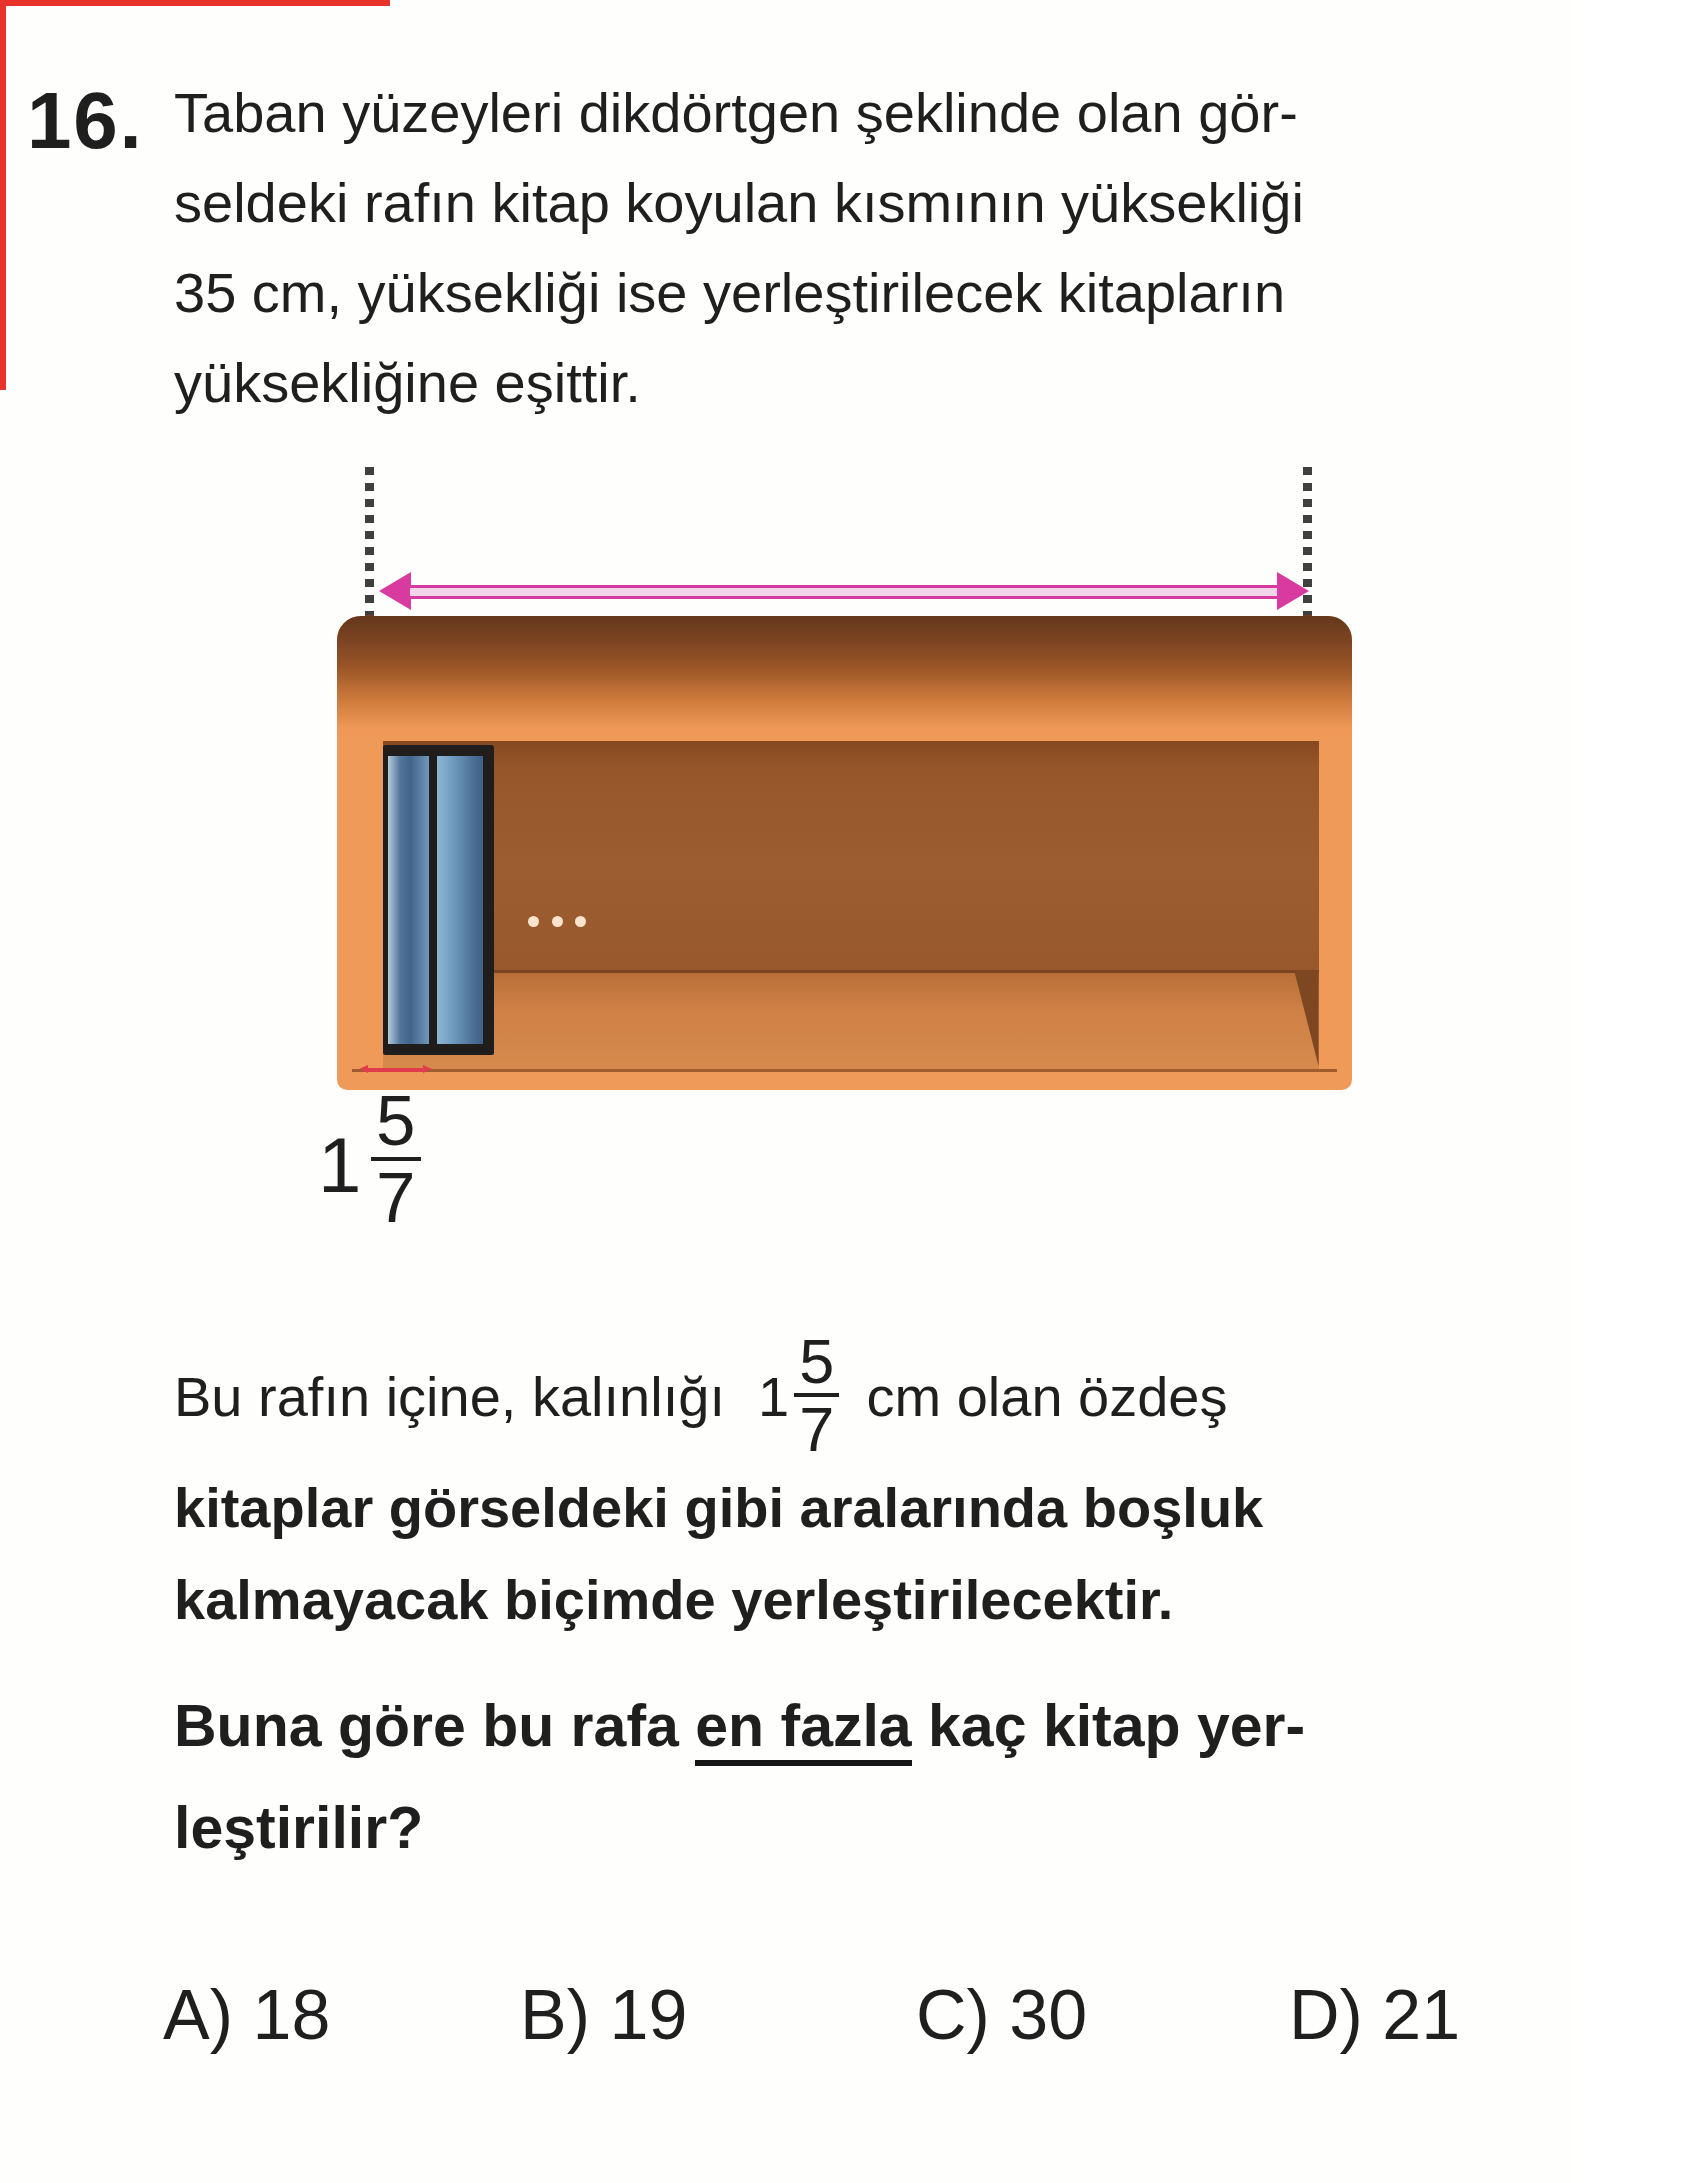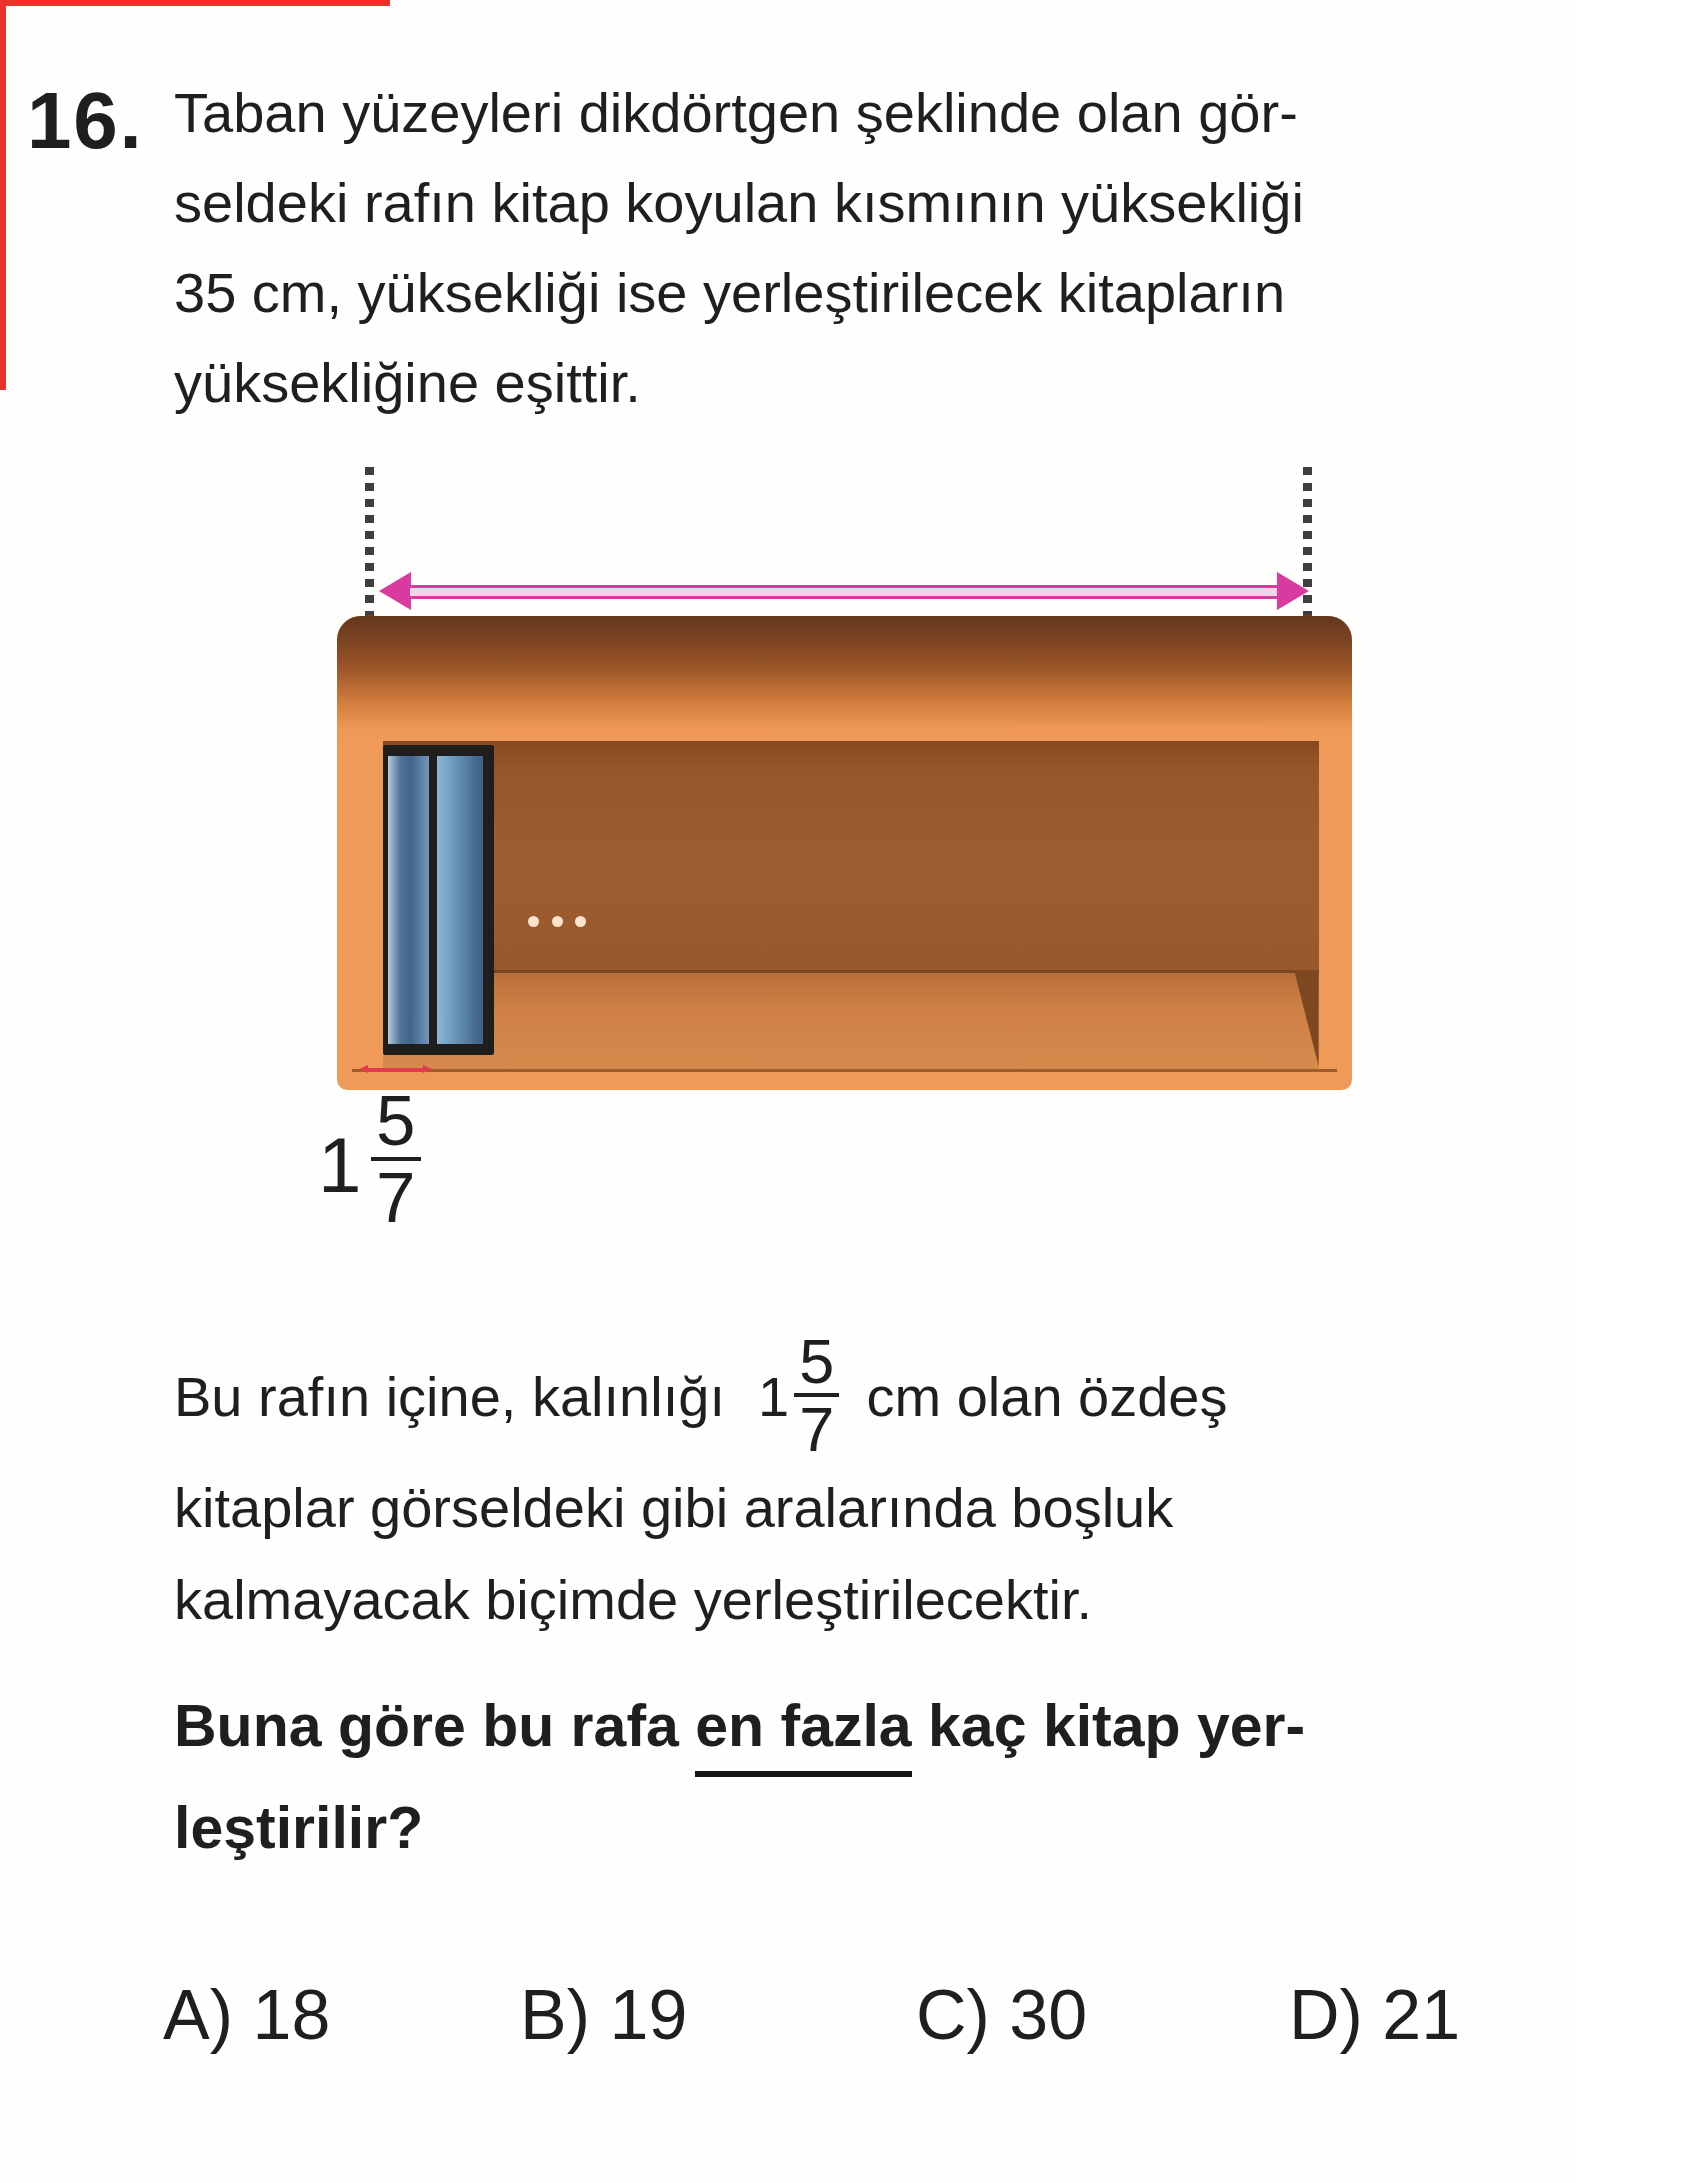--- a/index.html
+++ b/index.html
@@ -69,26 +69,26 @@
   .thick-frac{position:absolute;left:371px;top:1087px;font-size:71px;}
   .thick-frac .num{line-height:68px;padding-bottom:1.7px;}
   .thick-frac .den{line-height:73px;}
 
   
   .para2-l1{position:absolute;left:174px;top:1321px;height:151px;display:flex;align-items:center;font-size:56px;white-space:nowrap;}
   .para2-l1 .pre{margin-right:33px;} .para2-l1 .suf{margin-left:27px;}
   .inline-frac{font-size:63px;margin-left:5.1px;}
   .inline-frac .num{line-height:59px;padding-bottom:1.7px;}
   .inline-frac .den{line-height:64px;}
-  .para2-line{position:absolute;left:174px;font-size:56px;white-space:nowrap;}
+  .para2-line{position:absolute;left:174px;font-size:56px;white-space:nowrap;font-weight:bold;}
   .para2-l2{top:1475px;} .para2-l3{top:1567px;}
 
   
   .prompt-l1{position:absolute;left:174px;top:1692px;font-size:59px;font-weight:bold;white-space:nowrap;}
-  .prompt-l1 .ul{display:inline-block;border-bottom:6px solid #161616;padding-bottom:11px;}
+  .prompt-l1 .ul{display:inline-block;border-bottom:6px solid #161616;padding-bottom:0;}
   .prompt-l2{position:absolute;left:174px;top:1794px;font-size:59px;font-weight:bold;}
 
   
   .option{position:absolute;top:1975px;font-size:70px;white-space:nowrap;}
   .opt-a{left:163px;} .opt-b{left:520px;} .opt-c{left:916px;} .opt-d{left:1289px;}
 </style>
 </head>
 <body>
 
 <div class="page">

